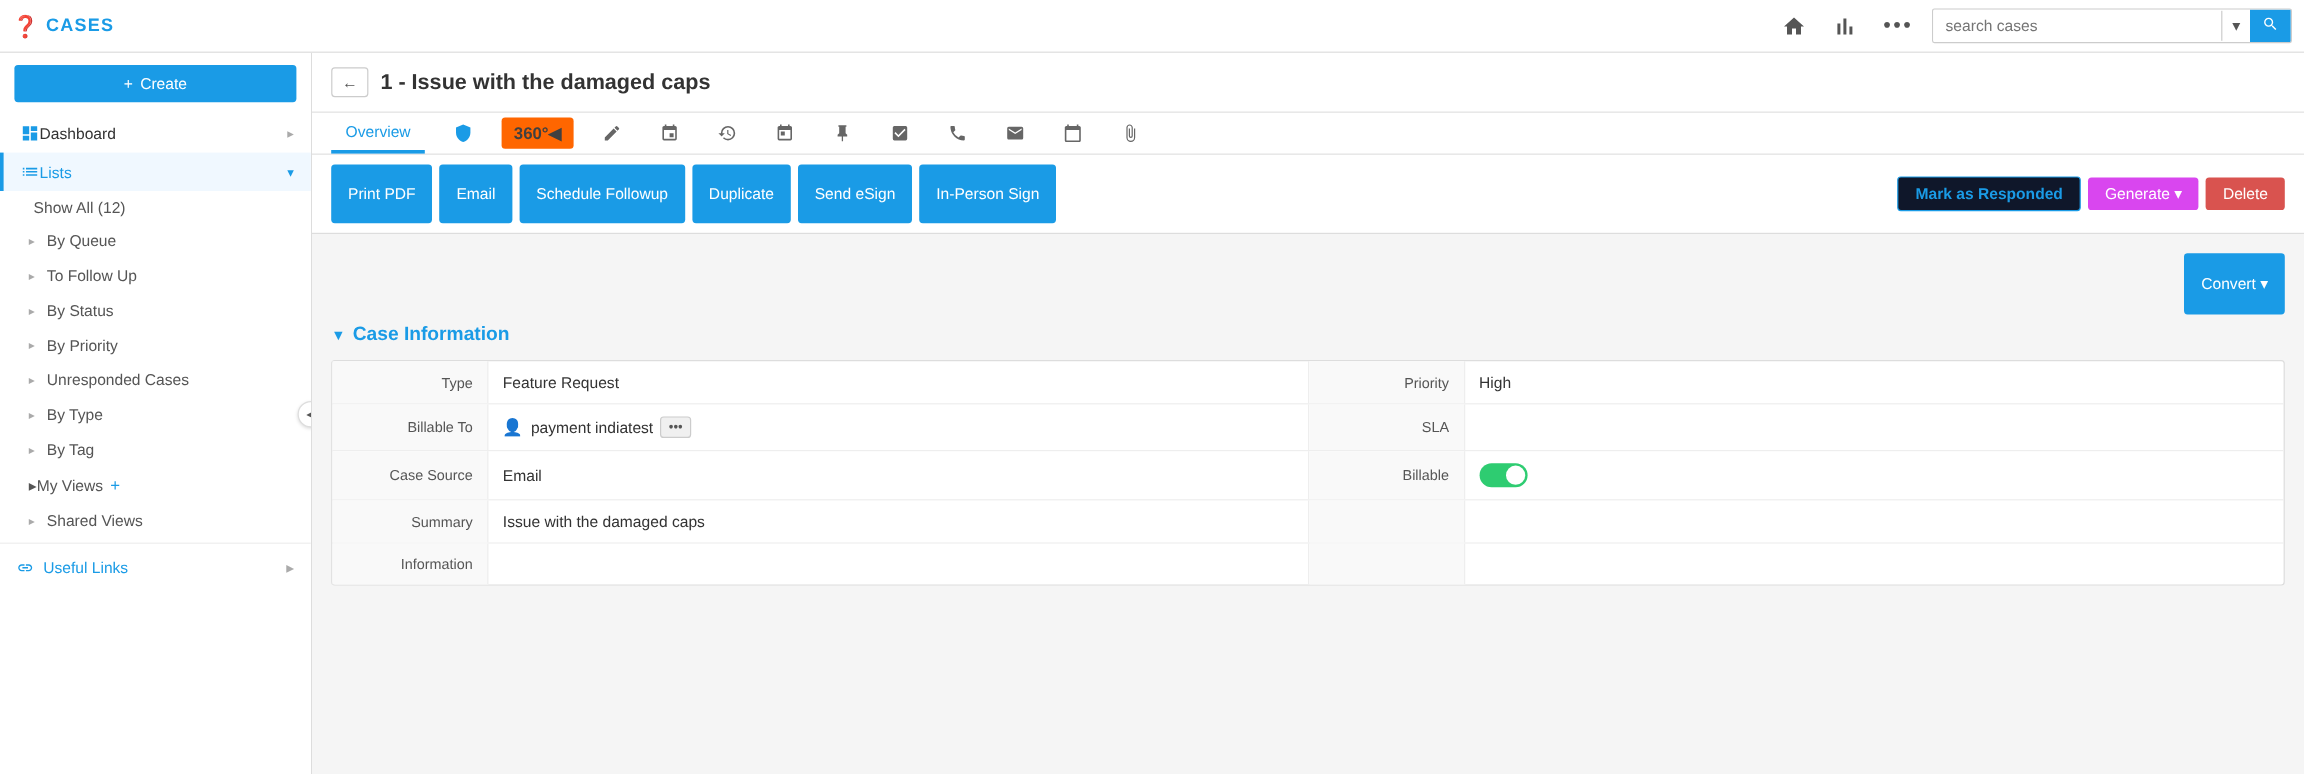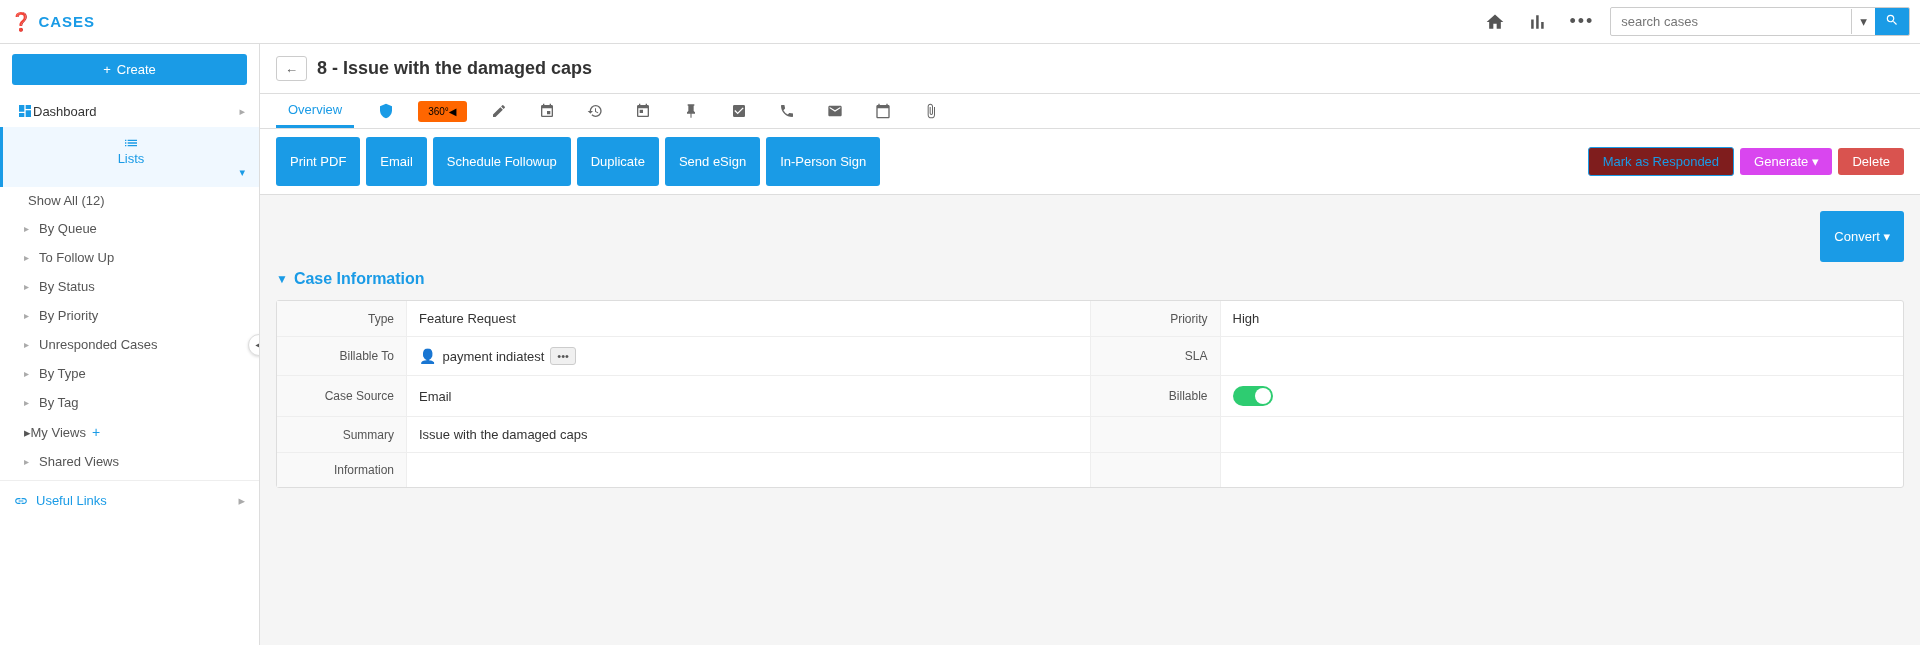--- a/index.html
+++ b/index.html
@@ -102,21 +102,20 @@
       align-items: center;
       padding: 8px 14px;
       cursor: pointer;
       border-left: 3px solid transparent;
       gap: 0;
     }
     .sidebar-nav-item.active {
       border-left: 3px solid #1a9be6;
       color: #1a9be6;
       background: #f0f8ff;
-      flex-direction: column;
     }
     .sidebar-nav-item .arrow { margin-left: auto; color: #aaa; font-size: 11px; }
     .sidebar-list-item {
       display: flex;
       align-items: center;
       padding: 7px 14px 7px 24px;
       cursor: pointer;
       color: #555;
       gap: 6px;
     }
@@ -227,25 +226,25 @@
     .tab-icon {
       padding: 6px 8px;
       cursor: pointer;
       color: #555;
       border-radius: 3px;
       display: flex;
       align-items: center;
     }
     .tab-icon-360 {
       background: #ff6600;
-      color: #000000;
+      color: #404040;
       border-radius: 3px;
       padding: 5px 10px;
-      font-size: 10px;
-      font-weight: normal;
+      font-size: 14px;
+      font-weight: bold;
       cursor: pointer;
     }
 
     
     .action-buttons-row {
       background: #fff;
       padding: 8px 16px;
       border-bottom: 1px solid #ddd;
       display: flex;
       align-items: center;
@@ -264,27 +263,28 @@
     .btn-generate {
       background: #d946ef;
       color: #fff;
       border: none;
       padding: 6px 14px;
       border-radius: 3px;
       cursor: pointer;
       font-size: 13px;
     }
     .btn-mark-responded {
-      background: #7f1d1d;
+      background: #0f172a;
       border: 1px solid #1a9be6;
       color: #1a9be6;
       padding: 6px 14px;
       border-radius: 3px;
       cursor: pointer;
       font-size: 13px;
+      font-weight: bold;
     }
     .convert-btn {
       background: #1a9be6;
       color: #fff;
       border: none;
       padding: 18px 14px;
       border-radius: 3px;
       cursor: pointer;
       font-size: 13px;
       display: flex;
@@ -506,21 +506,21 @@
       <span class="arrow" style="margin-left:auto;">▸</span>
     </div>
 
     <div class="collapse-btn">◀</div>
   </div>
 
   <div class="content-area">
 
     <div class="case-header">
       <button class="back-btn">←</button>
-      <span class="case-title">8 - Issue with the damaged caps</span>
+      <span class="case-title">1 - Issue with the damaged caps</span>
     </div>
 
     <div class="toolbar-tabs">
       <div class="tab-item active">
         <span>Overview</span>
       </div>
 
       <div class="tab-icon">
         <svg width="16" height="16" viewBox="0 0 24 24" fill="#1a9be6">
             <path d="M12 1L3 5v6c0 5.55 3.84 10.74 9 12 5.16-1.26 9-6.45 9-12V5l-9-4z"></path>

